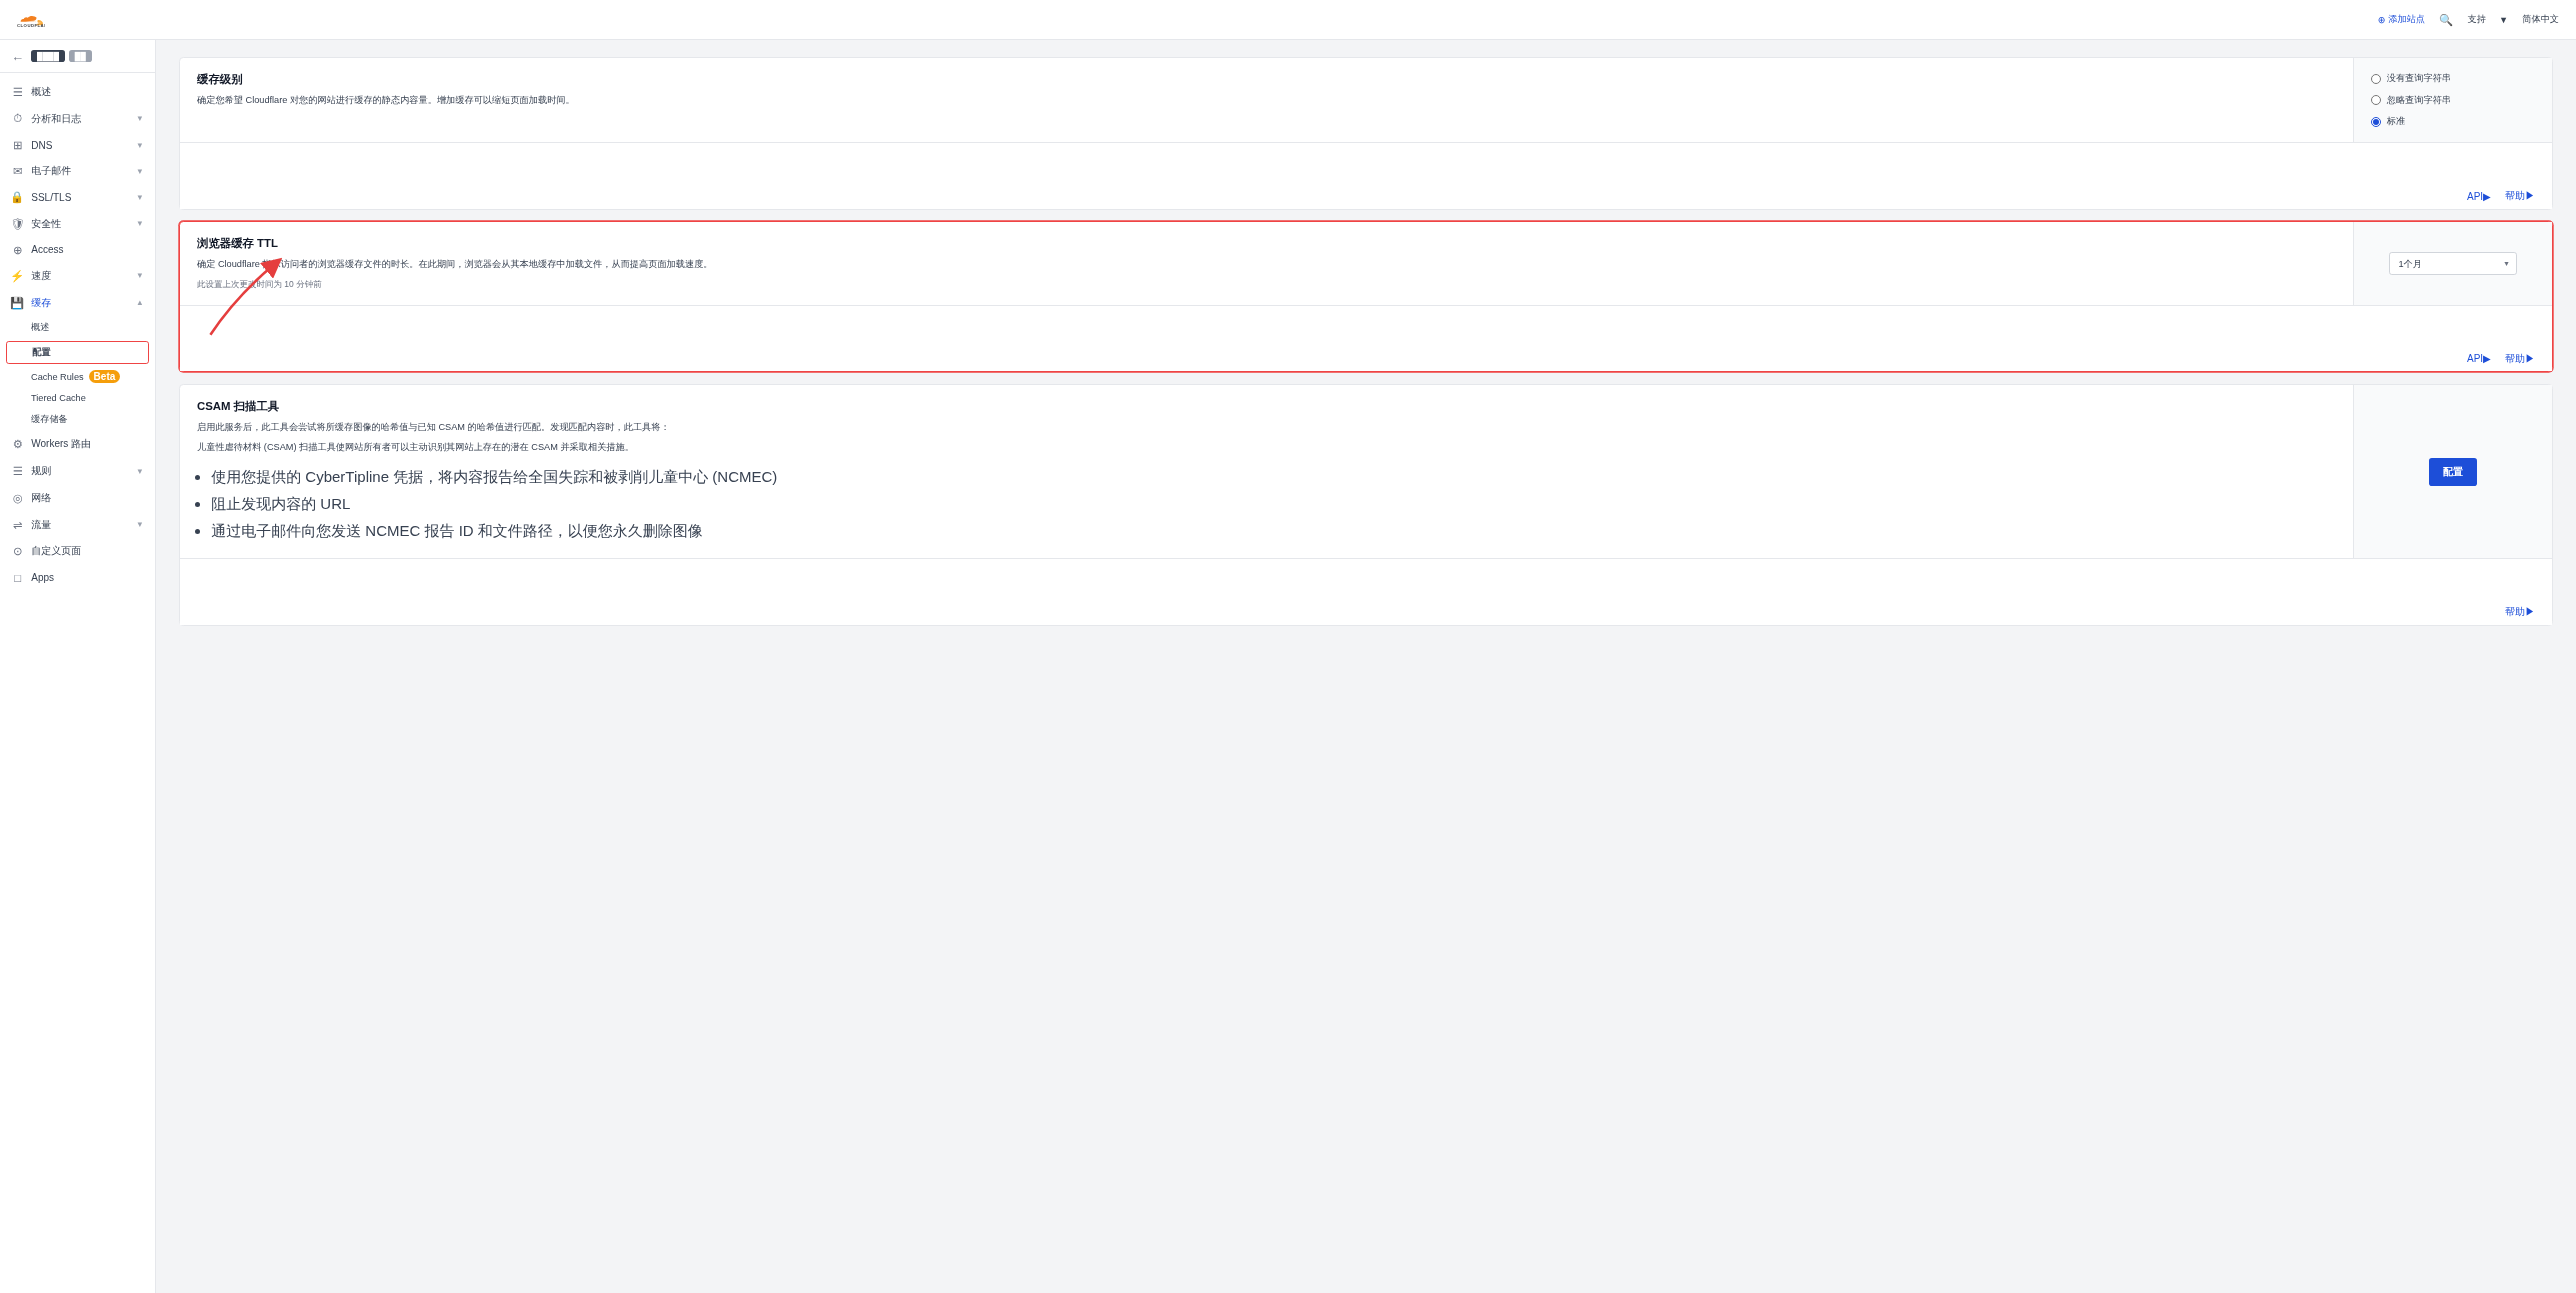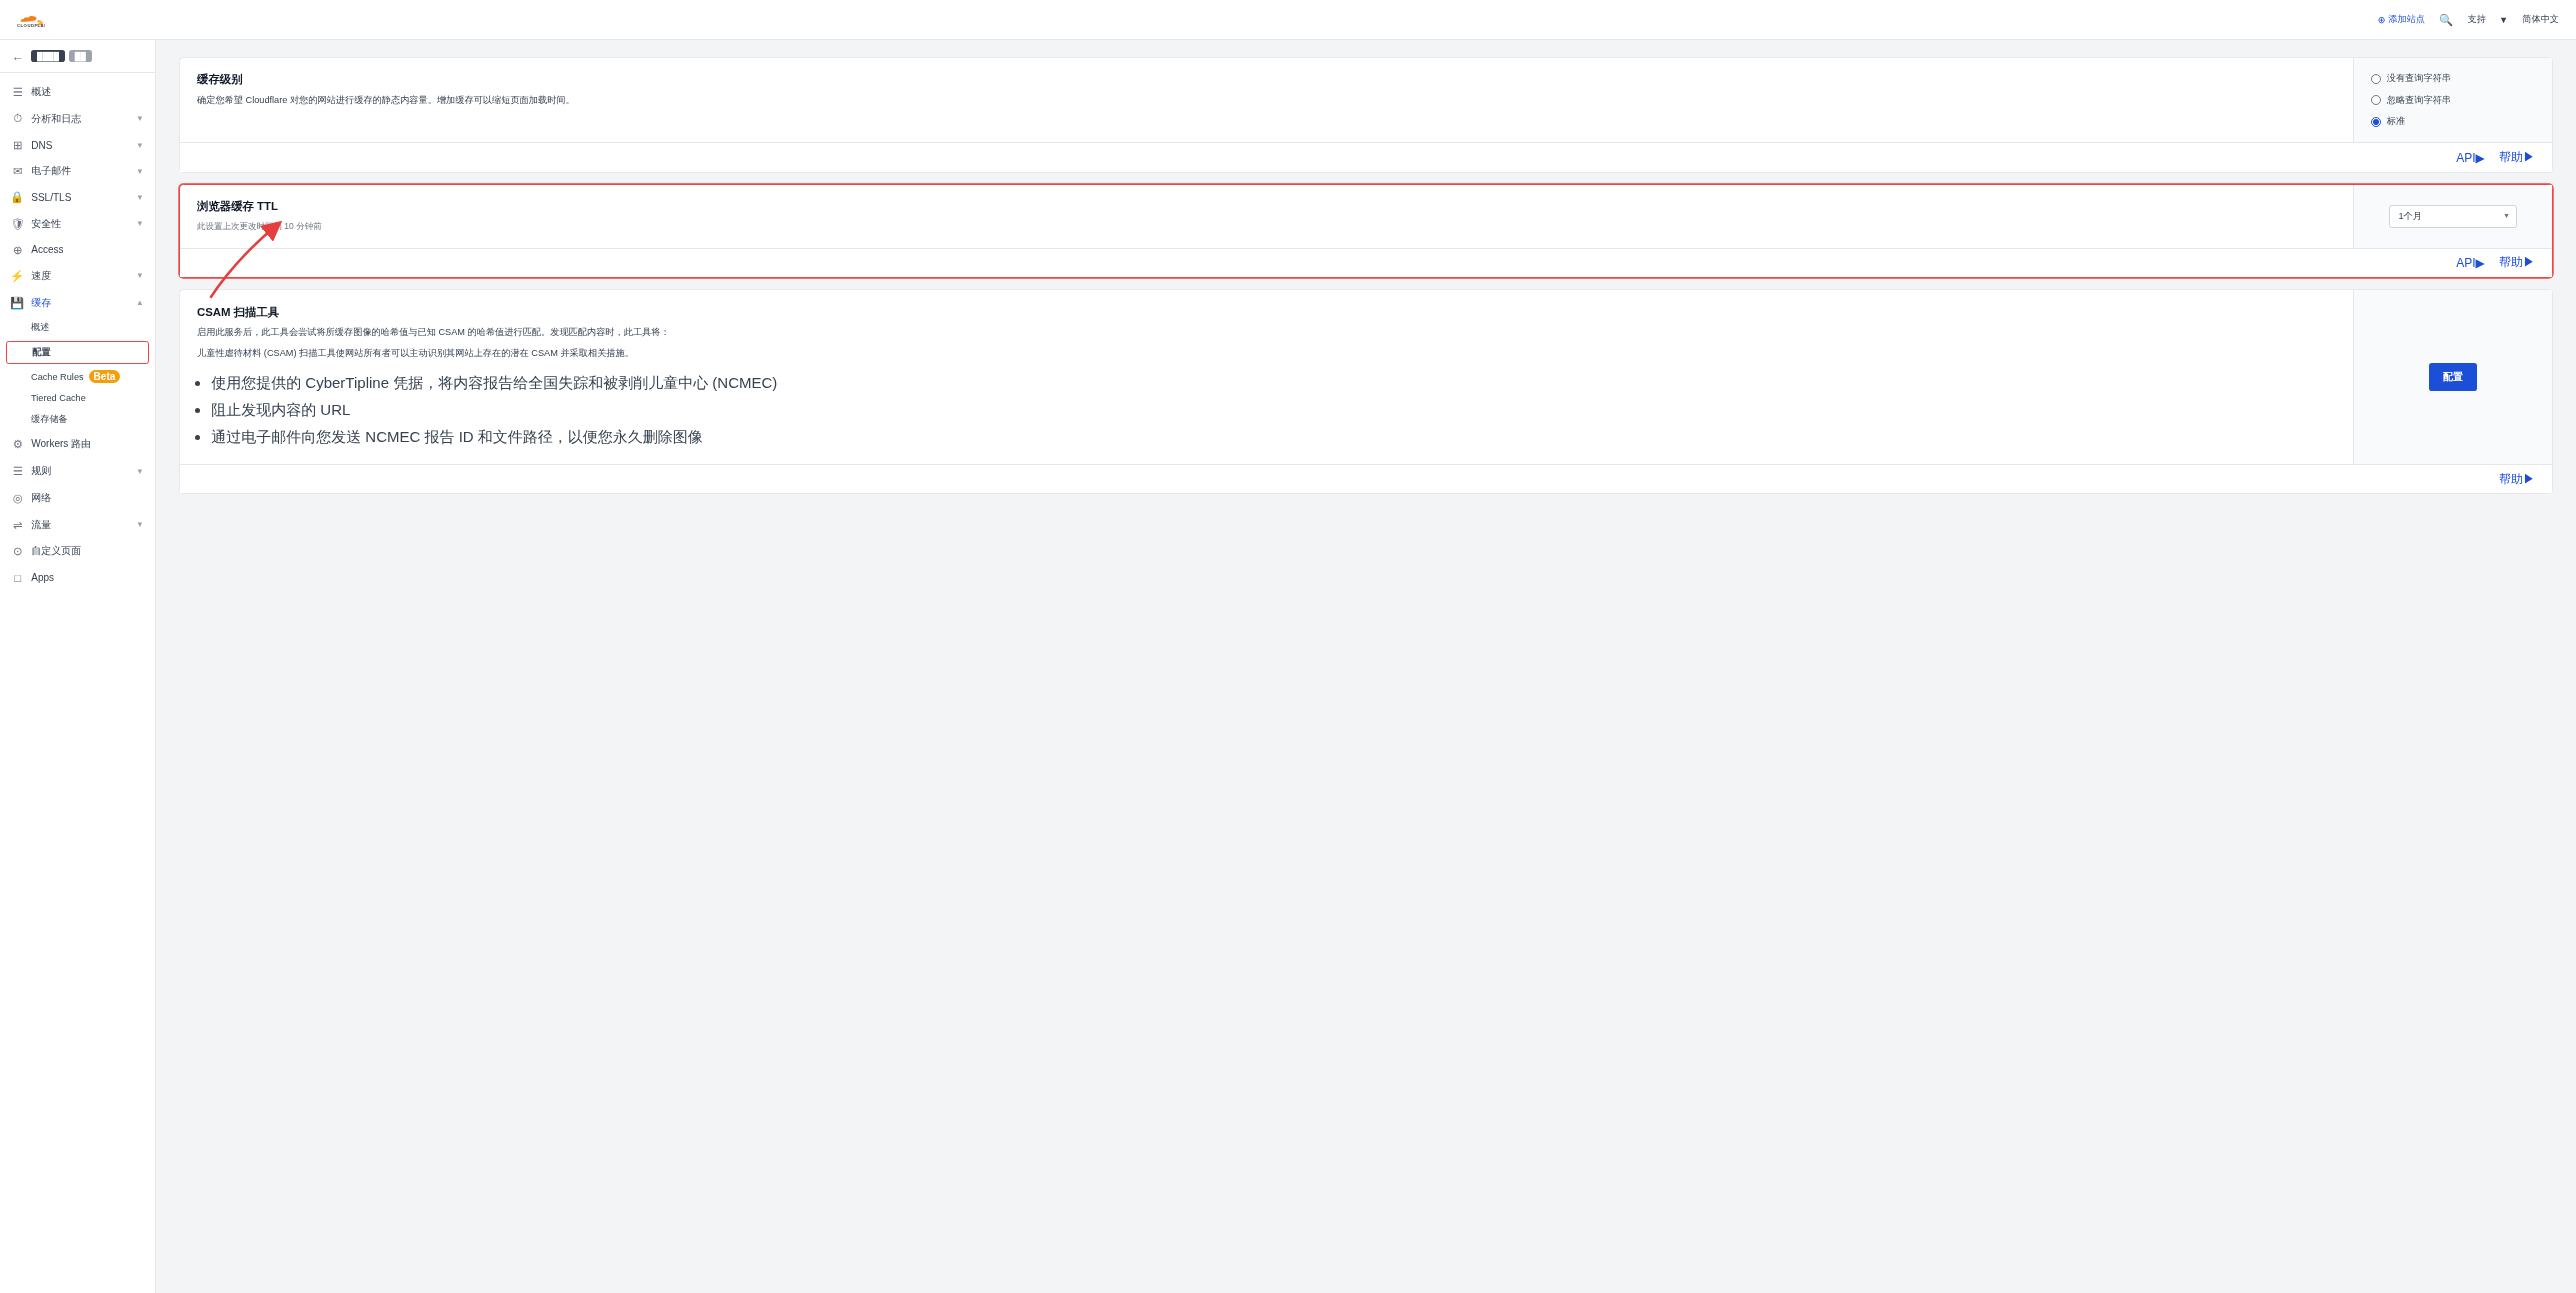--- a/index.html
+++ b/index.html
@@ -137,25 +137,26 @@
     .card-footer {
       border-top: 0.7px solid #e5e7eb;
       padding: 5.7px 17px;
       display: flex;
       justify-content: flex-end;
       gap: 14.2px;
       background: #fff;
     }
     .card-footer a {
       color: #1d4ed8;
-      font-size: 12px;
+      font-size: 10px;
       text-decoration: none;
       display: flex;
       align-items: center;
       gap: 1.4px;
+      margin-top: 40px;
     }
 
     
     .radio-group { display: flex; flex-direction: column; gap: 8.5px; }
     .radio-item { display: flex; align-items: center; gap: 5.7px; font-size: 9.2px; color: #374151; }
     .radio-item input[type=radio] { accent-color: #1d4ed8; width: 10px; height: 10px; }
 
     
     .select-wrap select {
       padding: 5.7px 23px 5.7px 8.5px;
@@ -404,20 +405,21 @@
             <path d="M0,0 L8,4 L0,8 Z" fill="#e53e3e"></path>
           </marker>
         </defs>
         <path d="M 60,120 Q 100,60 160,10" stroke="#e53e3e" stroke-width="4" fill="none" marker-end="url(#arrowhead)"></path>
       </svg>
 
       <div class="card highlighted">
         <div class="card-body">
           <div class="card-main">
             <div class="card-title">浏览器缓存 TTL</div>
+            <div class="card-desc">确定 Cloudflare 指示访问者的浏览器缓存文件的时长。在此期间，浏览器会从其本地缓存中加载文件，从而提高页面加载速度。</div>
             <div class="card-meta">此设置上次更改时间为 10 分钟前</div>
           </div>
           <div class="card-aside" style="display:flex;align-items:center;justify-content:center;">
             <div class="select-wrap">
               <select>
                 <option>1个月</option>
                 <option>2天</option>
                 <option>1天</option>
                 <option>4小时</option>
                 <option>2小时</option>

